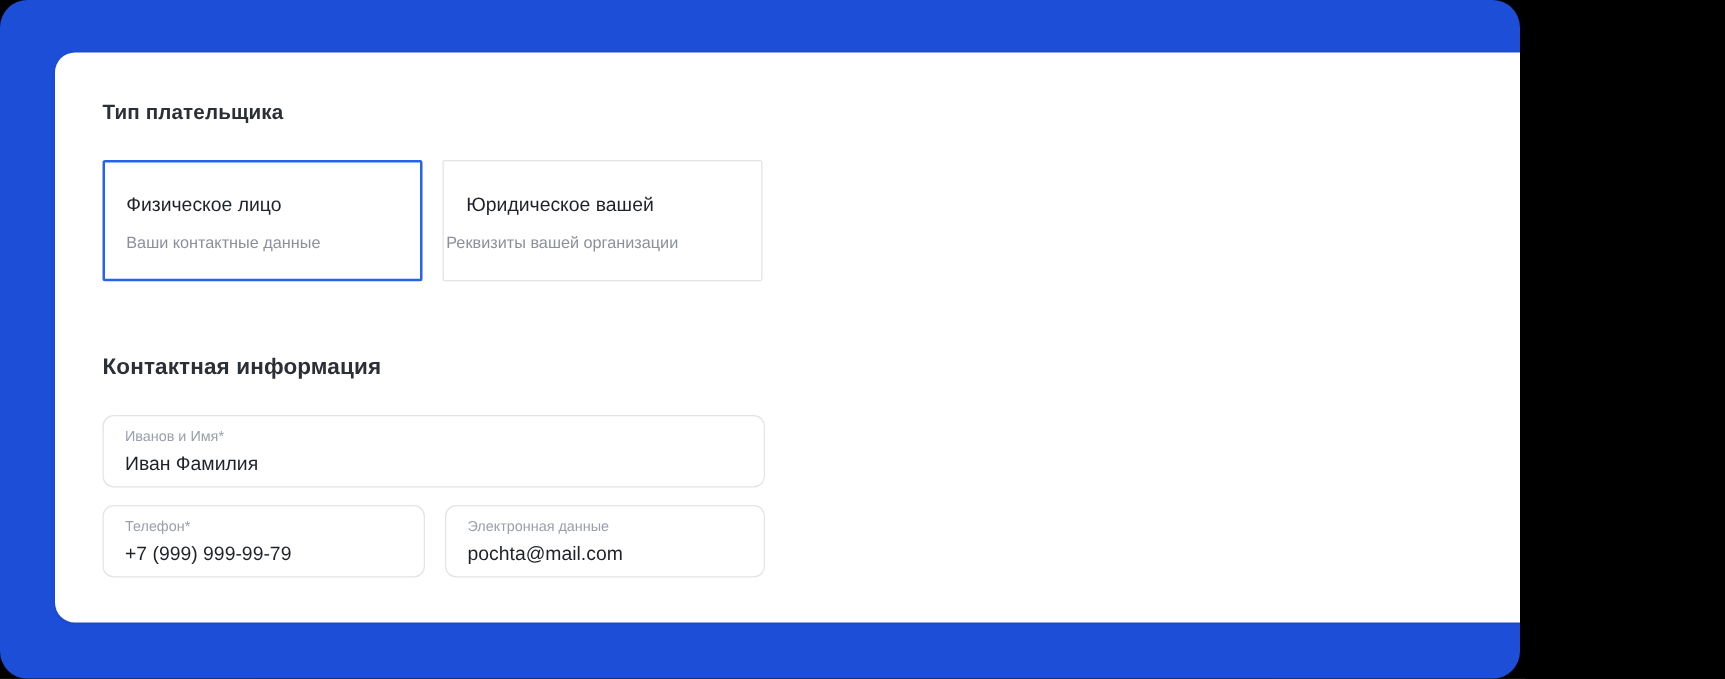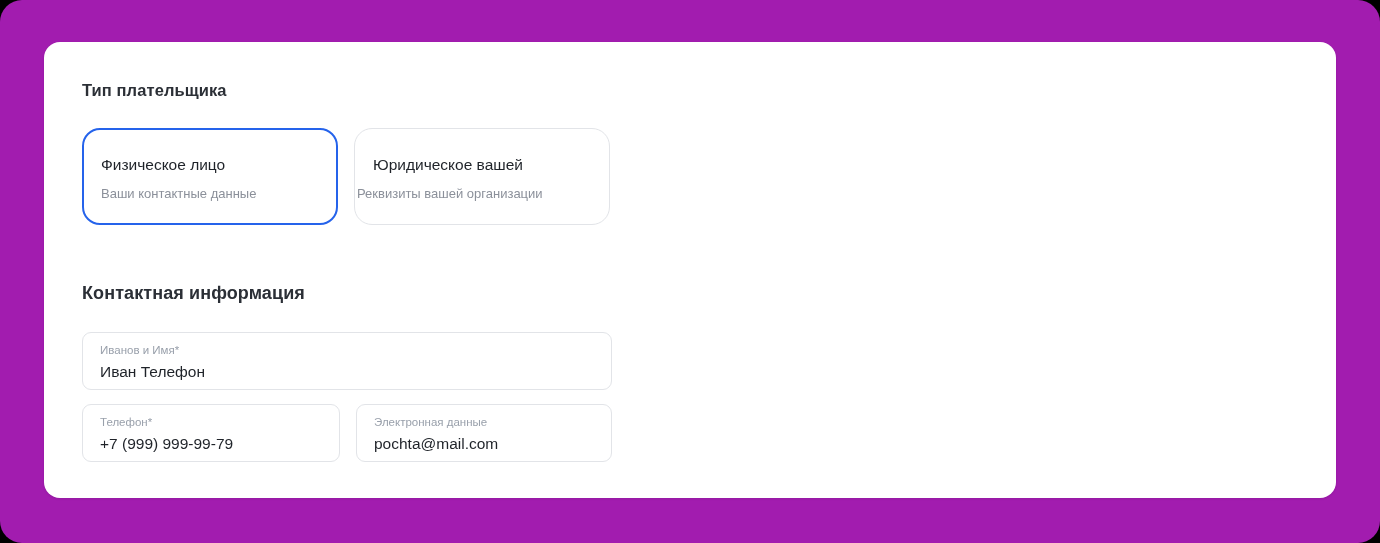--- a/index.html
+++ b/index.html
@@ -10,23 +10,23 @@
   body {
     width: 1380px;
     height: 543px;
     overflow: hidden;
     font-family: "Liberation Sans", sans-serif;
     -webkit-font-smoothing: antialiased;
   }
 
   .viewport {
     position: relative;
-    width: 1380px;
+    width: 1216px;
     height: 543px;
-    background: #a21caf;
+    background: #1d4ed8;
     border-radius: 22px;
     overflow: hidden;
     box-sizing: border-box;
     padding-left: 33px;
   }
 
   .panel {
     position: absolute;
     left: 44px;
     top: 42px;
@@ -62,21 +62,21 @@
     position: absolute;
     left: 38px;
     top: 86px;
     display: flex;
     gap: 16px;
   }
   .option-card {
     position: relative;
     width: 256px;
     height: 97px;
-    border-radius: 18px;
+    border-radius: 2px;
     border: 1px solid #e2e4e8;
     background: #ffffff;
     box-sizing: border-box;
     cursor: pointer;
   }
   .option-card.selected {
     border: 2px solid #2563eb;
   }
   .option-card .opt-title {
     position: absolute;
@@ -152,21 +152,21 @@
         <div class="opt-title">Юридическое вашей</div>
         <div class="opt-sub">Реквизиты вашей организации</div>
       </div>
 
     </div>
 
     <div class="section-title contact">Контактная информация</div>
 
     <div class="field name">
       <div class="f-label">Иванов и Имя*</div>
-      <div class="f-value">Иван Телефон</div>
+      <div class="f-value">Иван Фамилия</div>
     </div>
 
     <div class="field phone">
       <div class="f-label">Телефон*</div>
       <div class="f-value">+7 (999) 999-99-79</div>
     </div>
 
     <div class="field email">
       <div class="f-label">Электронная данные</div>
       <div class="f-value">pochta@mail.com</div>

